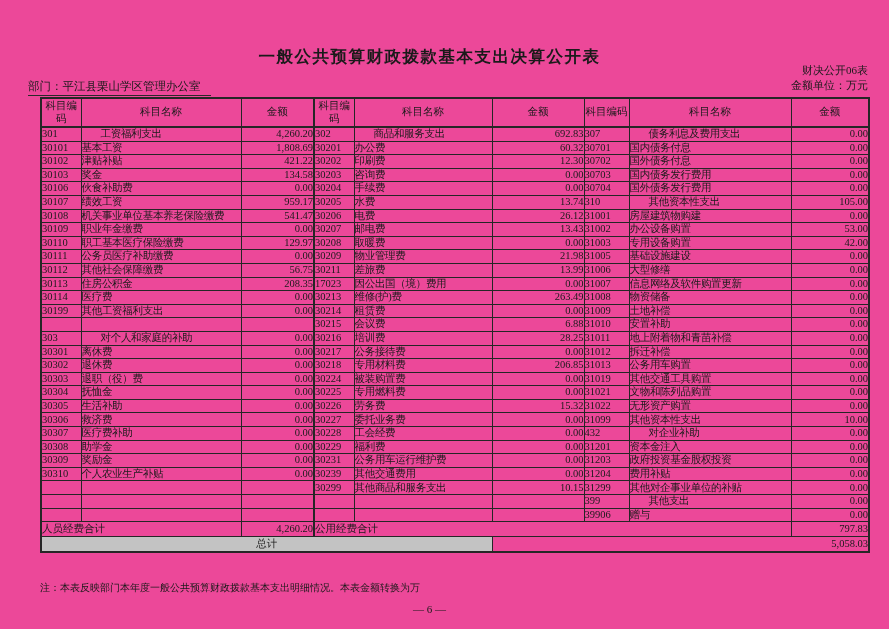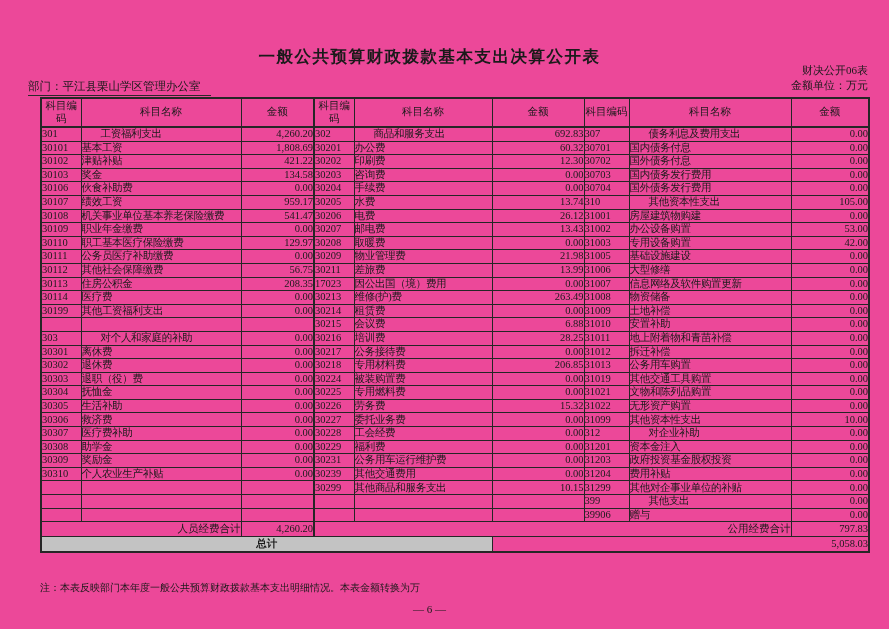--- a/index.html
+++ b/index.html
@@ -22,21 +22,21 @@
   thead tr.grp th{height:13px;line-height:13px;}
   thead tr.cols th{height:27px;line-height:12.5px;border-bottom:2px solid #262626;
     word-break:break-all;white-space:normal;}
   tbody td{height:12.6px;line-height:12.4px;}
   .c{text-align:left;padding-left:2px;}
   .n{text-align:left;padding-left:16px;letter-spacing:-0.3px;}
   .n.top{padding-left:19px;}
   .a{text-align:right;padding-right:3px;}
   .gs{border-left:2px solid #262626 !important;}
   tr.totals td{height:14px;line-height:14px;}
-  tr.totals .lbl{text-align:right;}
+  tr.totals .lbl{text-align:left;}
   tr.grand td{height:14px;line-height:14px;}
   .grand-lbl{text-align:center;background:#c3c3c3;}
 
   .footnote{position:absolute;left:40px;top:581px;font-size:10px;}
   .page-num{position:absolute;left:0;right:30px;top:603px;text-align:center;font-size:11px;}
 </style>
 </head>
 <body>
 
 <div class="sheet">
@@ -318,21 +318,21 @@
           <td class="n">其他资本性支出</td>
           <td class="a">10.00</td>
         </tr>
         <tr>
           <td class="c">30307</td>
           <td class="n">医疗费补助</td>
           <td class="a">0.00</td>
           <td class="c gs">30228</td>
           <td class="n">工会经费</td>
           <td class="a">0.00</td>
-          <td class="c">312</td>
+          <td class="c">432</td>
           <td class="n top">对企业补助</td>
           <td class="a">0.00</td>
         </tr>
         <tr>
           <td class="c">30308</td>
           <td class="n">助学金</td>
           <td class="a">0.00</td>
           <td class="c gs">30229</td>
           <td class="n">福利费</td>
           <td class="a">0.00</td>
@@ -397,21 +397,21 @@
         </tr>
       </tbody>
     <tfoot>
       <tr class="totals">
         <td colspan="2" class="lbl">人员经费合计</td>
         <td class="a">4,260.20</td>
         <td colspan="5" class="lbl gs">公用经费合计</td>
         <td class="a">797.83</td>
       </tr>
       <tr class="grand">
-        <td colspan="5" class="grand-lbl" style="background: rgb(195, 195, 195); font-weight: bold;">总计</td>
+        <td colspan="5" class="grand-lbl" style="background: rgb(195, 195, 195);">总计</td>
         <td colspan="4" class="a">5,058.03</td>
       </tr>
     </tfoot>
   </table>
 
   <div class="footnote">注：本表反映部门本年度一般公共预算财政拨款基本支出明细情况。本表金额转换为万</div>
   <div class="page-num">— 6 —</div>
 
 </div>
 

